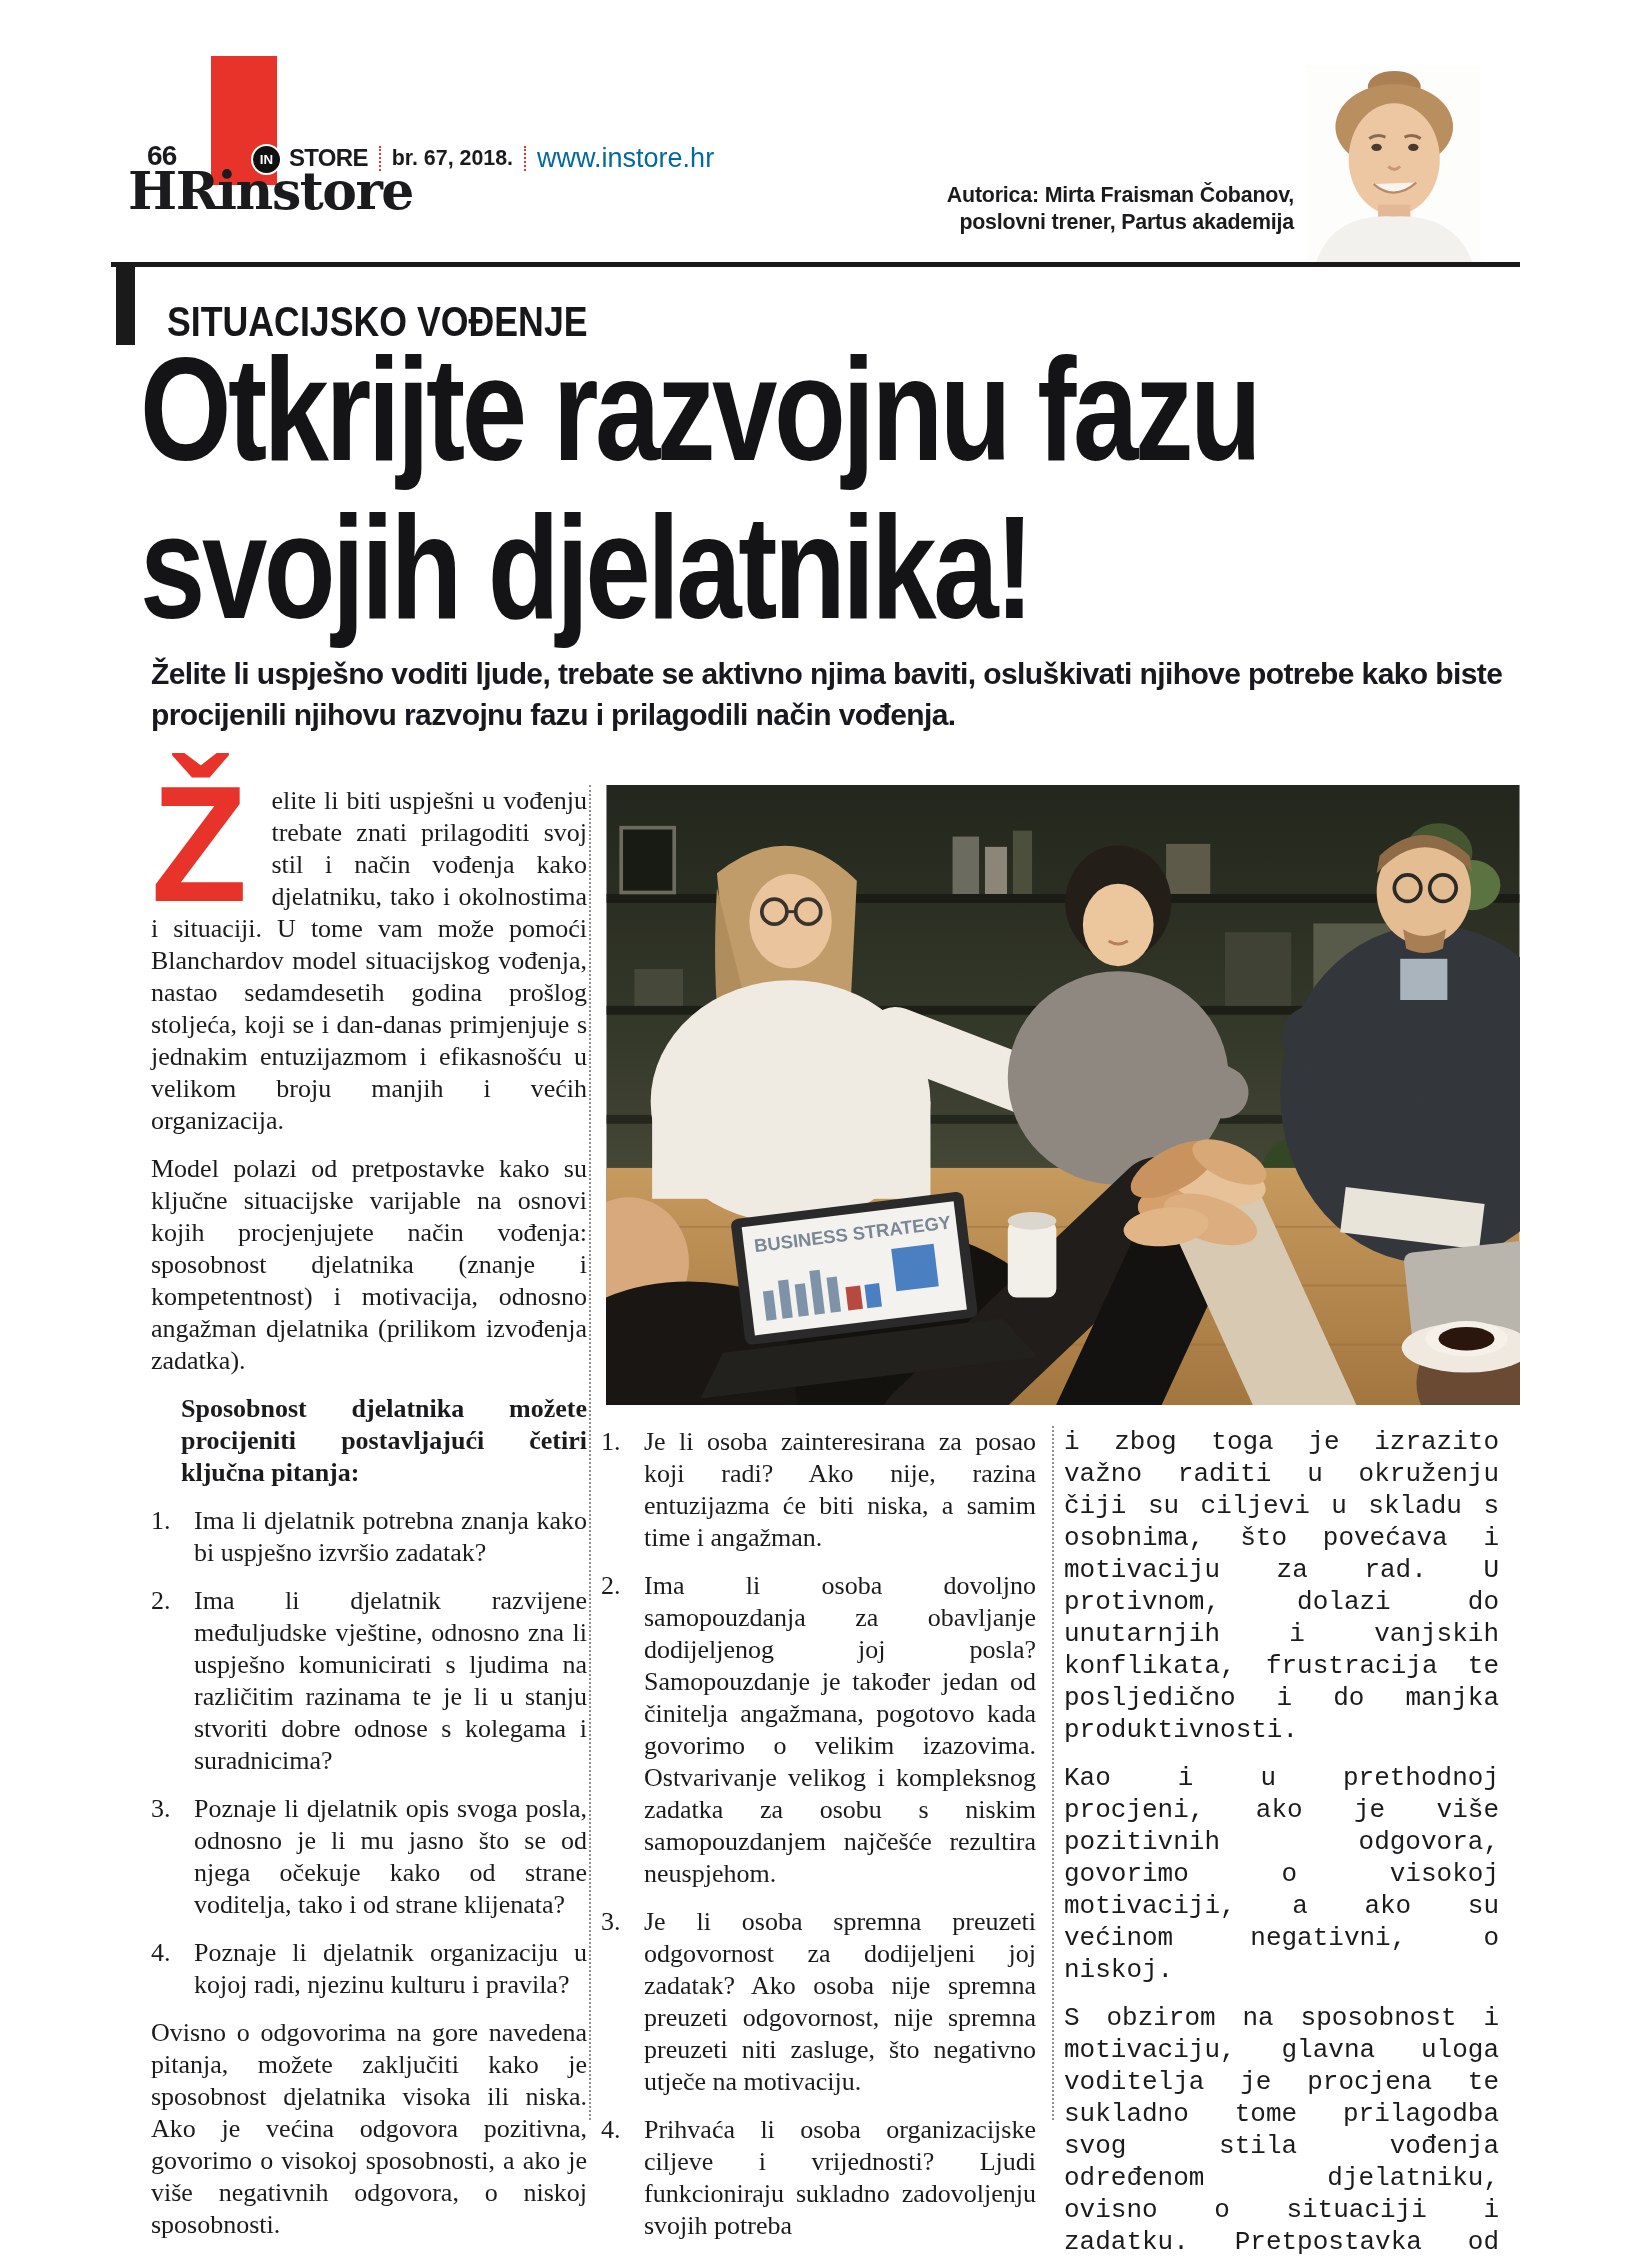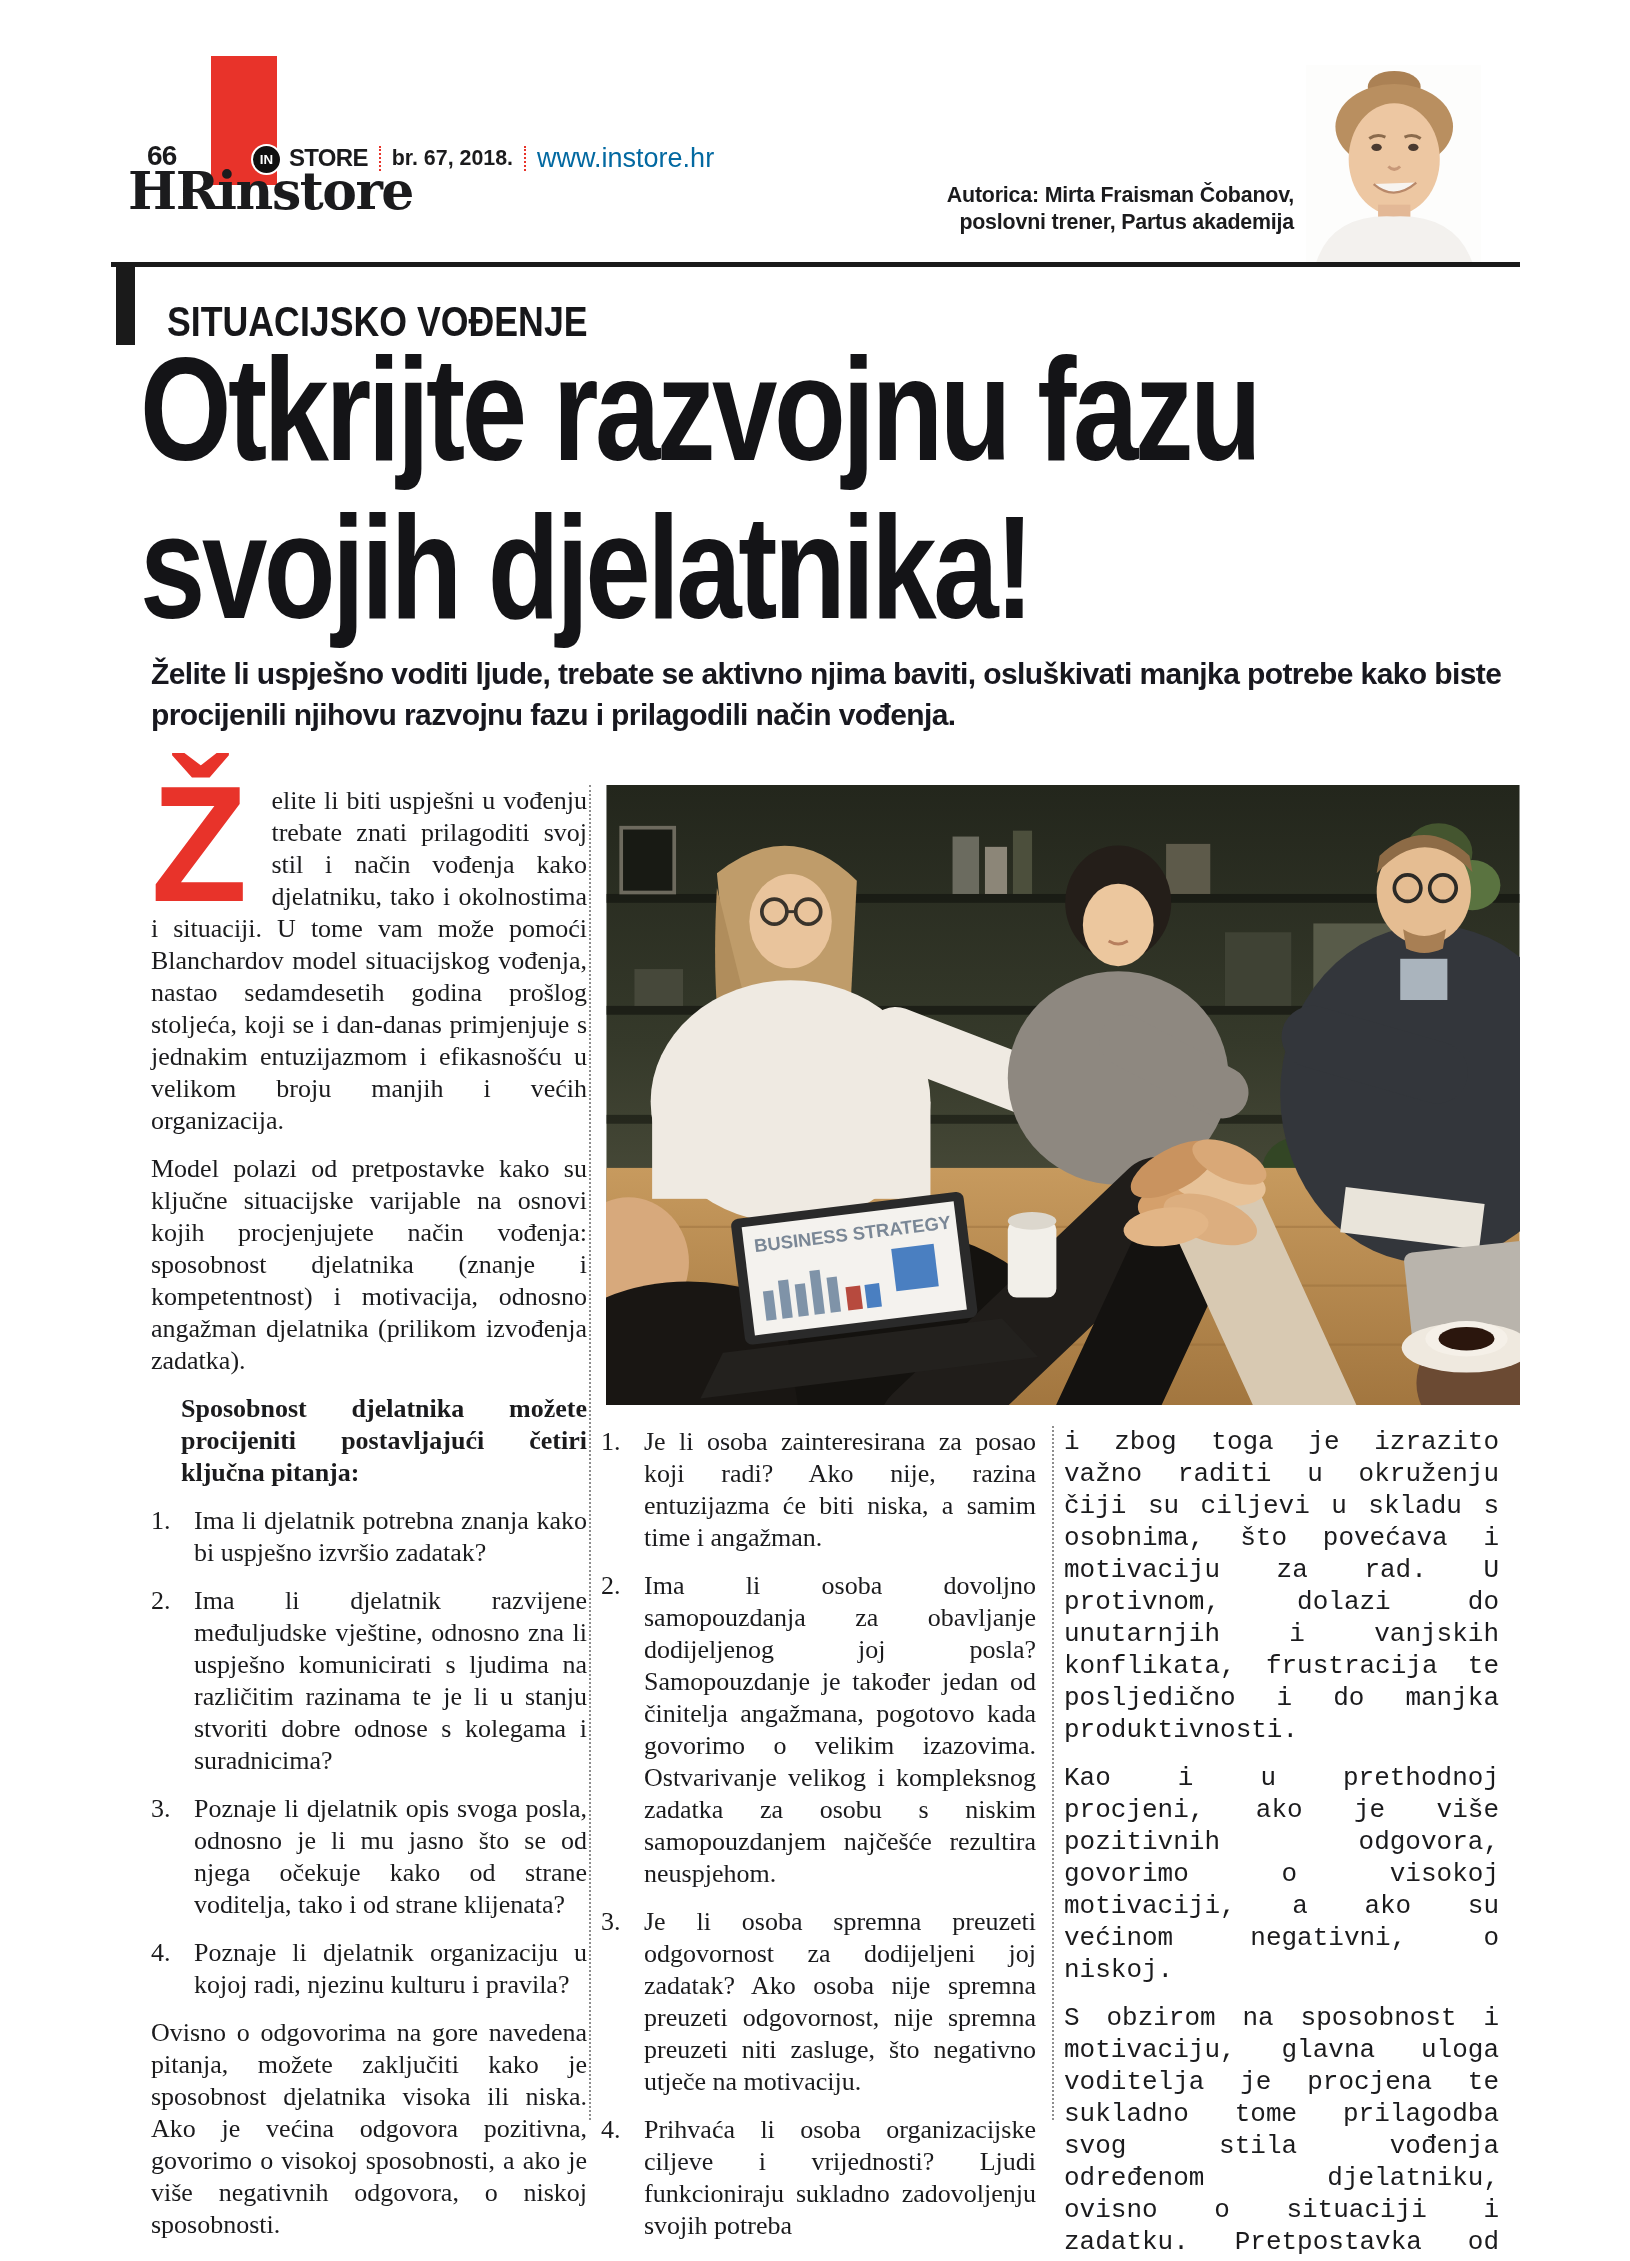--- a/index.html
+++ b/index.html
@@ -96,21 +96,21 @@
   </div>
 
   <div class="head-rule"></div>
   <div class="kicker-bar"></div>
   <div class="kicker">SITUACIJSKO VOĐENJE</div>
 
   <div class="headline">
     <div>Otkrijte razvojnu fazu</div>
     <div>svojih djelatnika!</div>
   </div>
-  <div class="lead">Želite li uspješno voditi ljude, trebate se aktivno njima baviti, osluškivati manjka potrebe kako biste procijenili njihovu razvojnu fazu i prilagodili način vođenja.</div>
+  <div class="lead">Želite li uspješno voditi ljude, trebate se aktivno njima baviti, osluškivati njihove potrebe kako biste procijenili njihovu razvojnu fazu i prilagodili način vođenja.</div>
 
   <div class="photo">
     <svg width="914" height="620" viewBox="0 0 1240 842" xmlns="http://www.w3.org/2000/svg">
       <defs>
         <linearGradient id="gbg" x1="0" y1="0" x2="0" y2="1">
           <stop offset="0" stop-color="#23261c"></stop>
             <stop offset="0.6" stop-color="#35392a"></stop>
             <stop offset="1" stop-color="#4a4c3a"></stop>
         </linearGradient>
         <linearGradient id="gwood" x1="0" y1="0" x2="0" y2="1">

